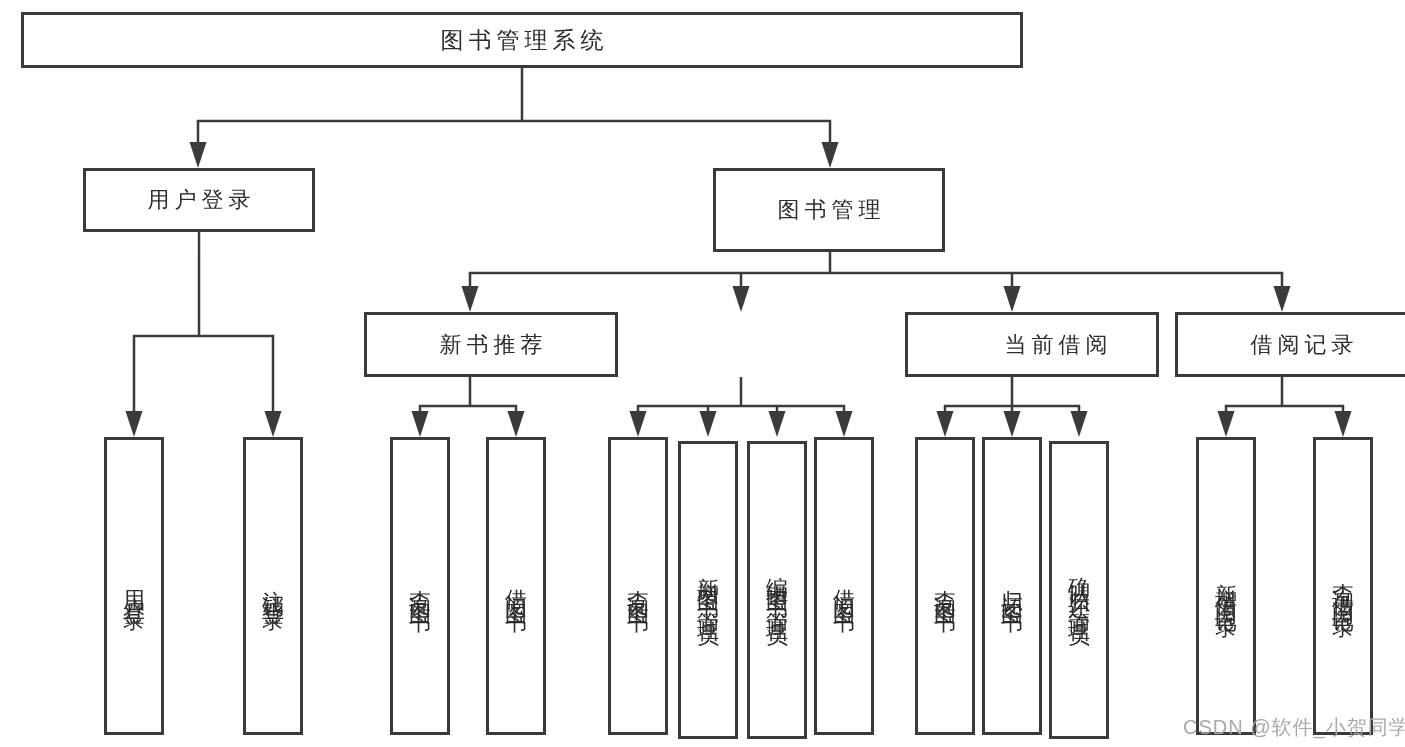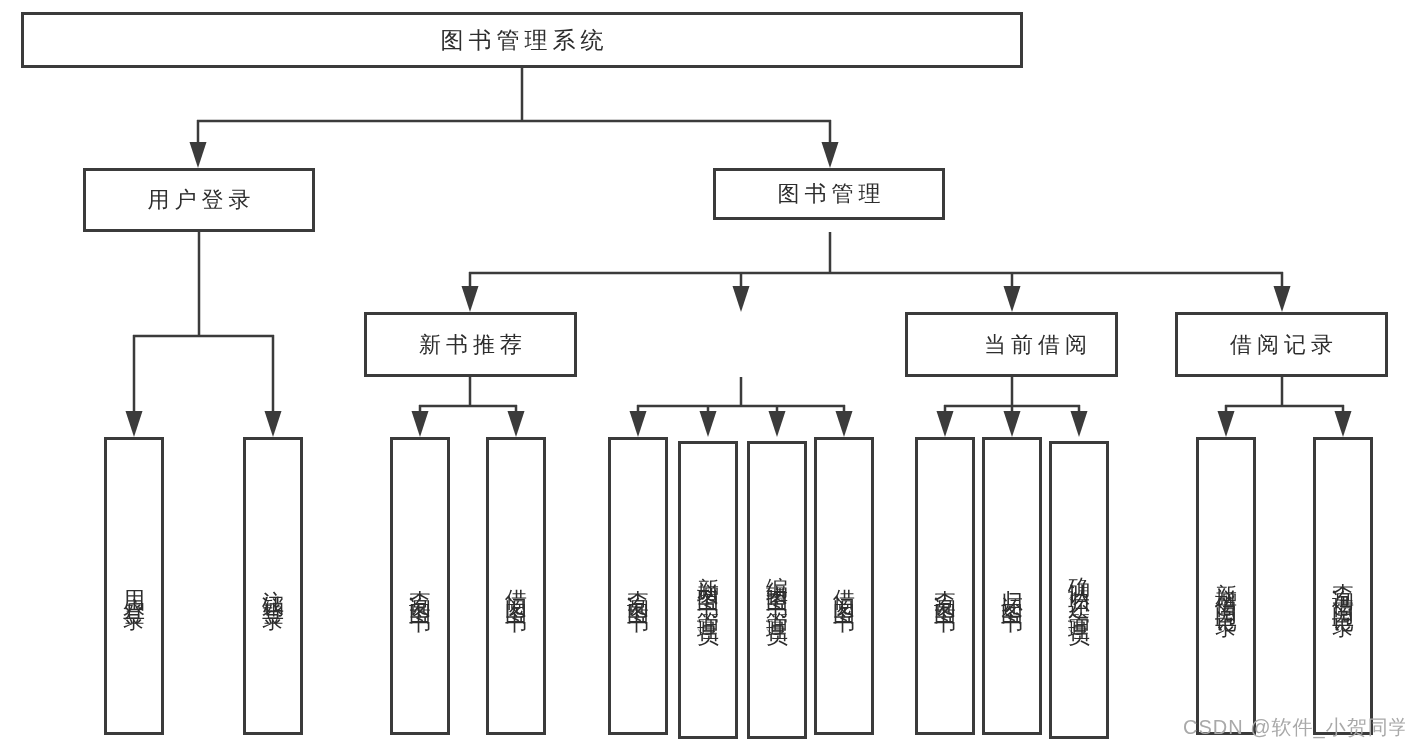--- a/index.html
+++ b/index.html
@@ -26,22 +26,22 @@
     box-sizing:border-box;
     background:#fff;
     border:3px solid var(--line);
     display:flex;align-items:center;justify-content:center;
     font-size:22px;letter-spacing:5px;color:var(--text);
     z-index:2;
   }
   .box .lbl{text-indent:5px;white-space:nowrap;}
   .root{left:21px;top:12px;width:1002px;height:56px;font-size:23px;}
   .l2-1{left:83px;top:168px;width:232px;height:64px;}
-  .l2-2{left:713px;top:168px;width:232px;height:52px;}
-  .l3{top:312px;width:213px;height:65px;}
+  .l2-2{left:713px;top:168px;width:232px;height:84px;}
+  .l3{top:312px;width:254px;height:65px;}
   .l3-1{left:364px;}
   .l3-2{left:635px;}
   .l3-3{left:905px;padding-left:48px;}
   .l3-4{left:1175px;}
   .leaf{
     position:absolute;top:437px;width:60px;height:298px;
     box-sizing:border-box;background:#fff;border:3px solid var(--line);
     display:flex;align-items:center;justify-content:center;z-index:2;
   }
   .leaf .vtxt{

